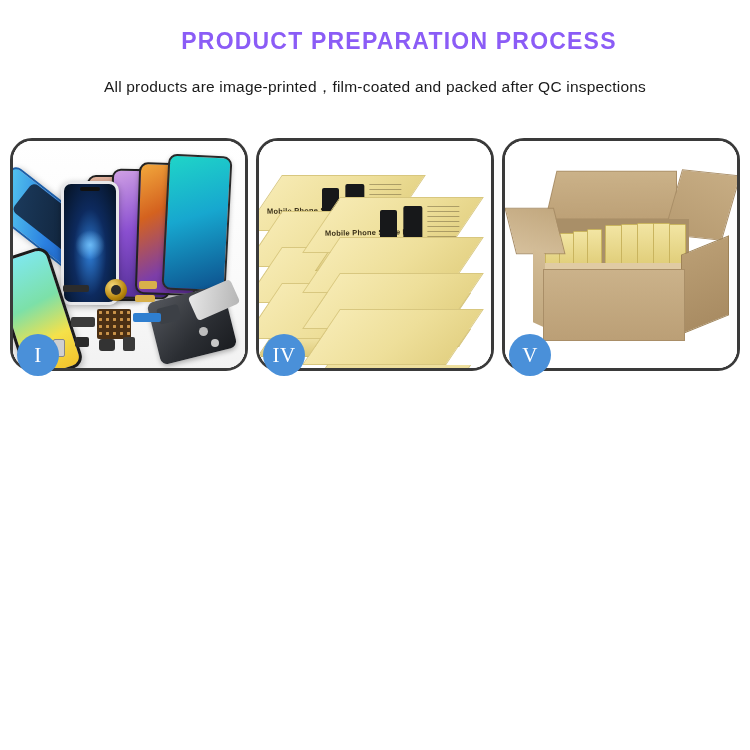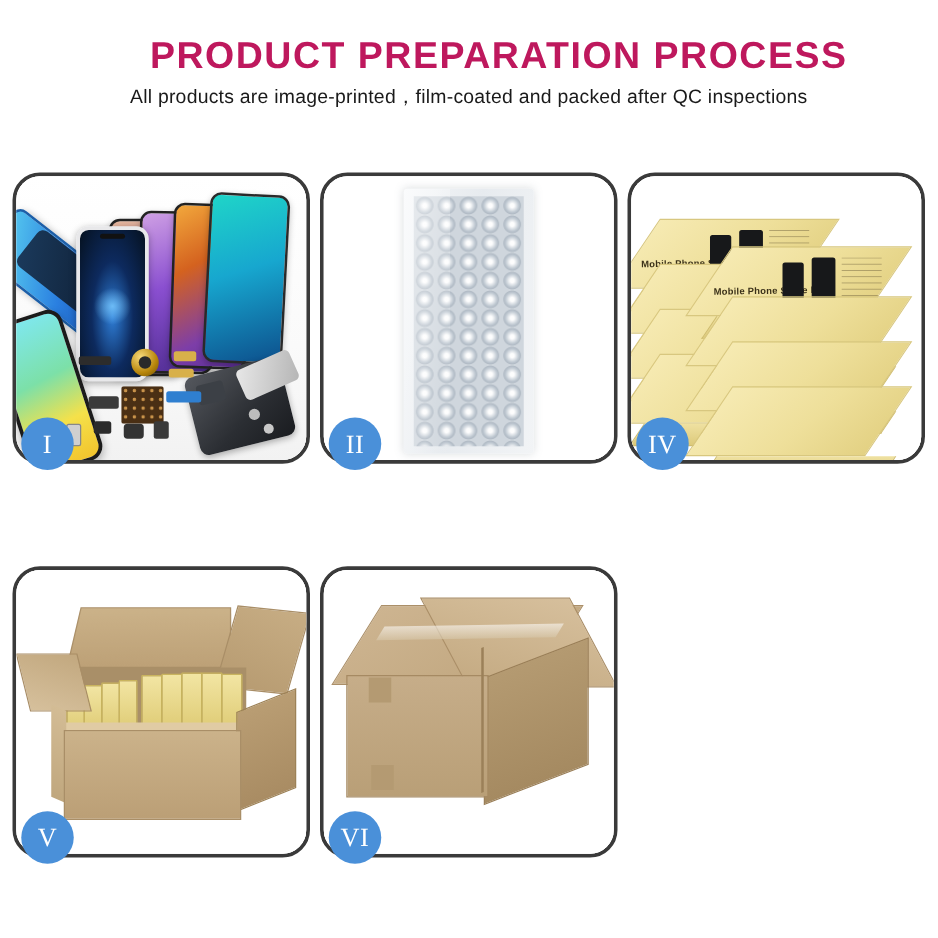--- a/index.html
+++ b/index.html
@@ -8,27 +8,27 @@
     background:#ffffff;
     font-family:"Liberation Sans", sans-serif;
     overflow:hidden;
     position:relative;
   }
   .page{position:relative;width:750px;height:750px;}
 
   
   .header{text-align:center;padding-top:30px;}
   .title{
-    font-size:30px;font-weight:700;color:#be185d;
+    font-size:23px;font-weight:700;color:#8b5cf6;
     letter-spacing:1.2px;line-height:1;
     font-family:"Liberation Sans", sans-serif;
     margin-left:48px;
   }
   .subtitle{
-    font-size:15.5px;color:#1a1a1a;margin-top:7px;
+    font-size:15.5px;color:#1a1a1a;margin-top:24px;
     letter-spacing:.2px;white-space:nowrap;
   }
 
   
   .grid{
     position:absolute;left:10px;top:138px;
     width:730px;
     display:grid;
     grid-template-columns:238px 238px 238px;
     grid-template-rows:233px 233px;
@@ -290,31 +290,20 @@
           <div class="strip s7"></div>
           <div class="strip s8"></div>
           <div class="strip s9"></div>
           <div class="strip s10"></div>
           <div class="strip s11"></div>
         </div>
       </div>
       <div class="badge">I</div>
     </div>
 
-    <div class="panel">
-      <div class="panel-clip">
-        <div class="bw-bg">
-          <div class="bw-sheet">
-            <div class="bw-inner"></div>
-            <div class="bw-gloss"></div>
-          </div>
-        </div>
-      </div>
-      <div class="badge">II</div>
-    </div>
 
 
     <div class="panel">
       <div class="panel-clip">
         <div class="stack-bg">
 
           <div class="sbox" style="left:4px;top:34px;">
             <div class="top">
               <div class="lbl lbl-main">Mobile Phone Spare Parts</div>
               <div class="scr scr1"></div>
@@ -383,30 +372,15 @@
           <div class="c-rim"></div>
           <div class="c-flapLeft"></div>
           <div class="c-lipL"></div>
           <div class="c-side"></div>
           <div class="c-front"></div>
         </div>
       </div>
       <div class="badge">V</div>
     </div>
 
-    <div class="panel">
-      <div class="panel-clip">
-        <div class="sb-bg">
-          <div class="sb-top"></div>
-          <div class="sb-top2"></div>
-          <div class="sb-tape"></div>
-          <div class="sb-side"></div>
-          <div class="sb-front"></div>
-          <div class="sb-edge"></div>
-          <div class="sb-tab sb-tab1"></div>
-          <div class="sb-tab sb-tab2"></div>
-        </div>
-      </div>
-      <div class="badge">VI</div>
-    </div>
 
   </div>
 </div>
 
 </body></html>

